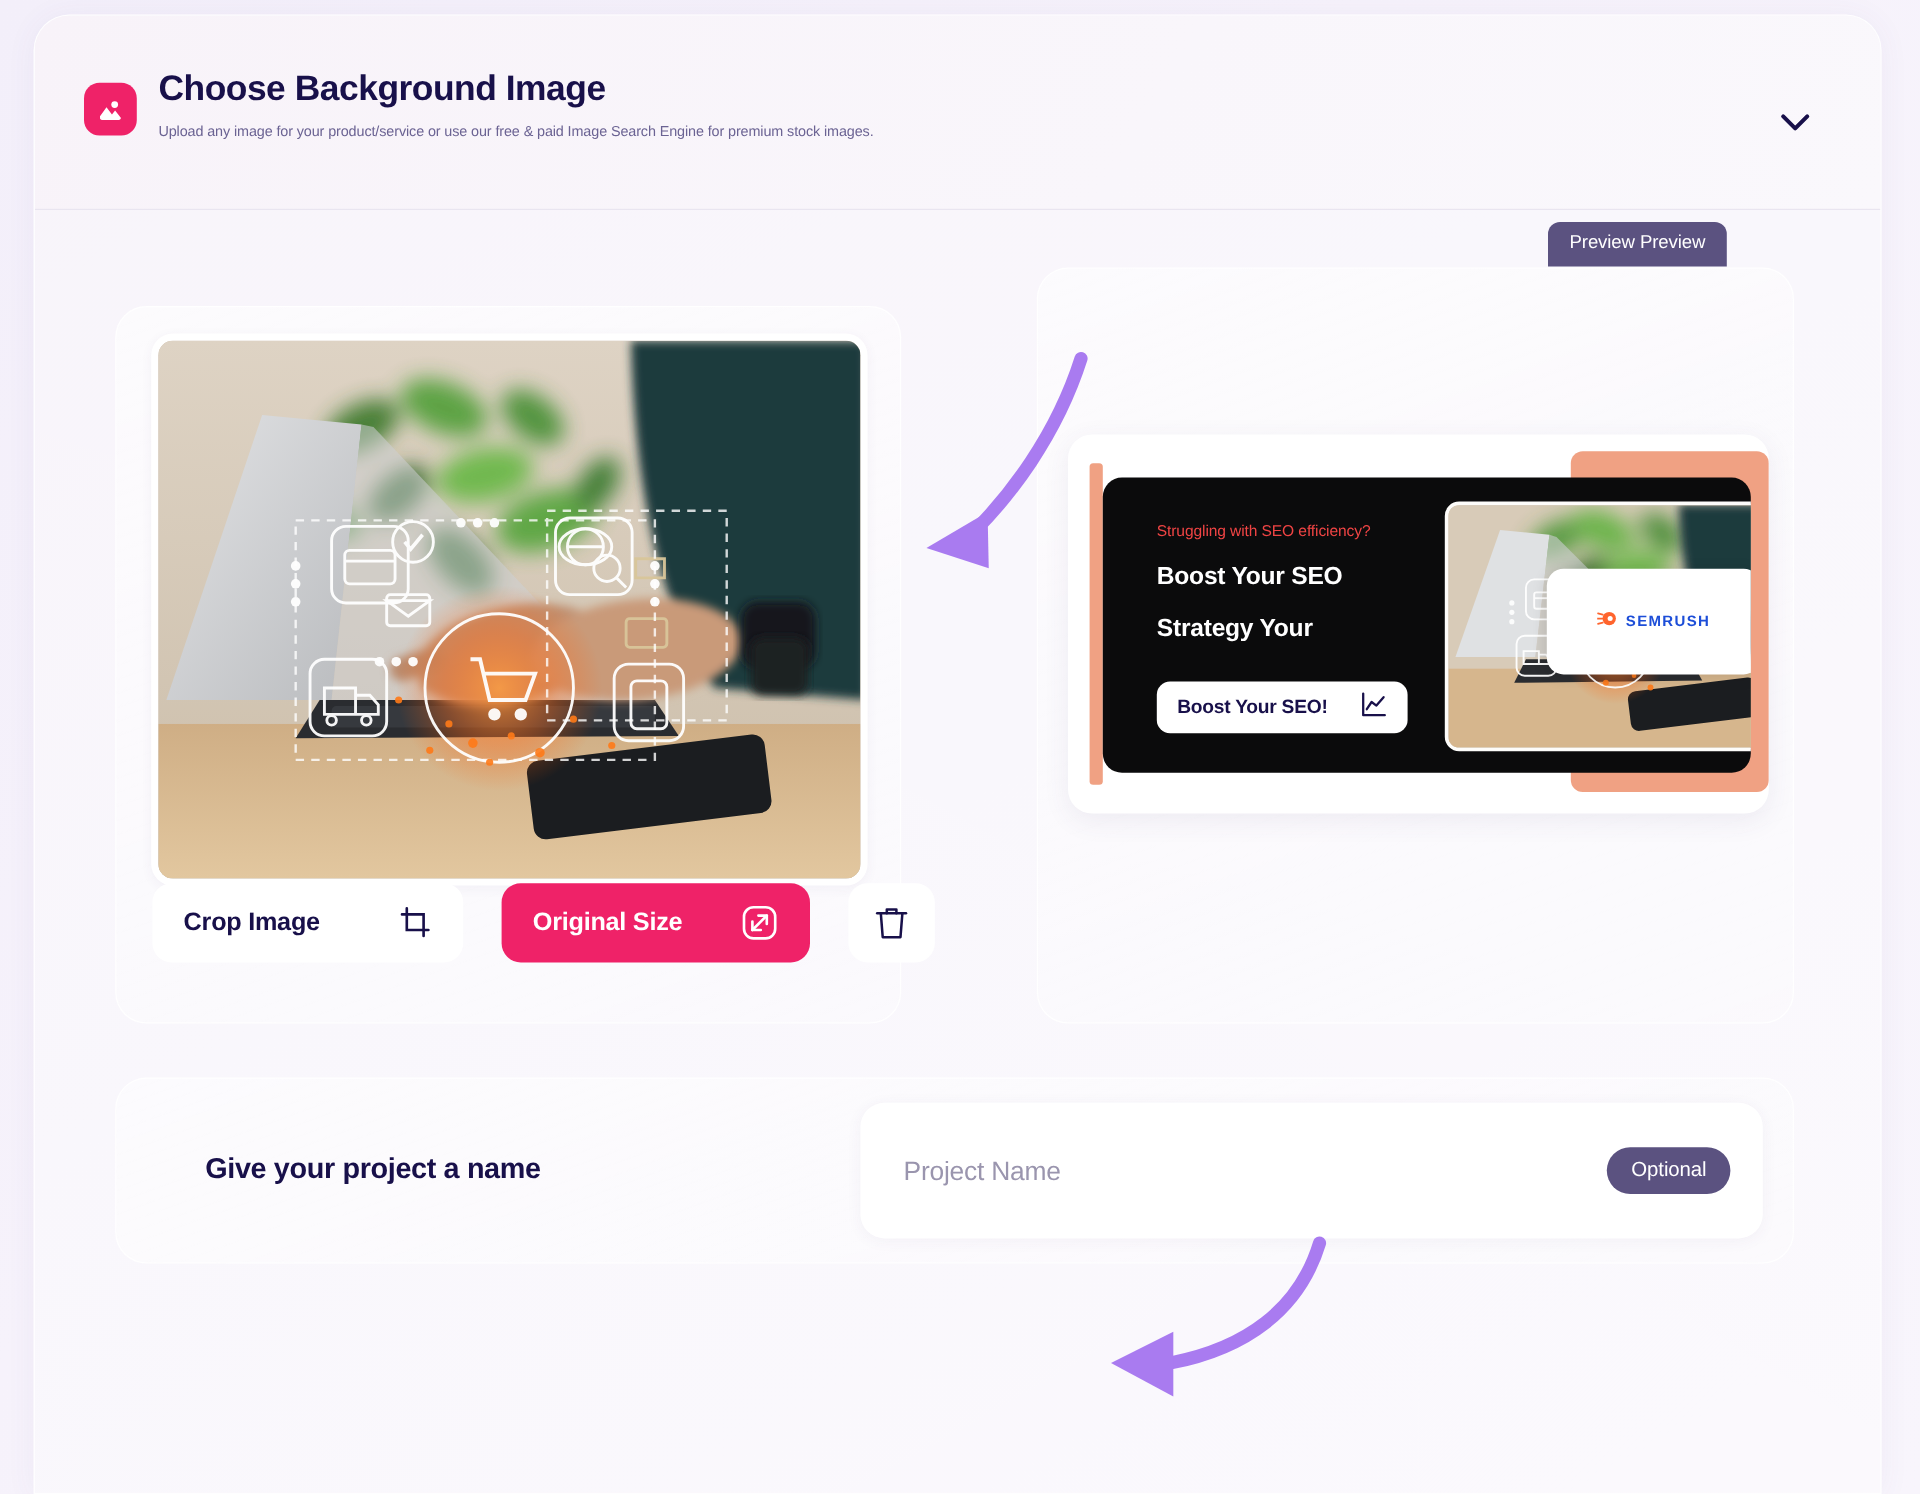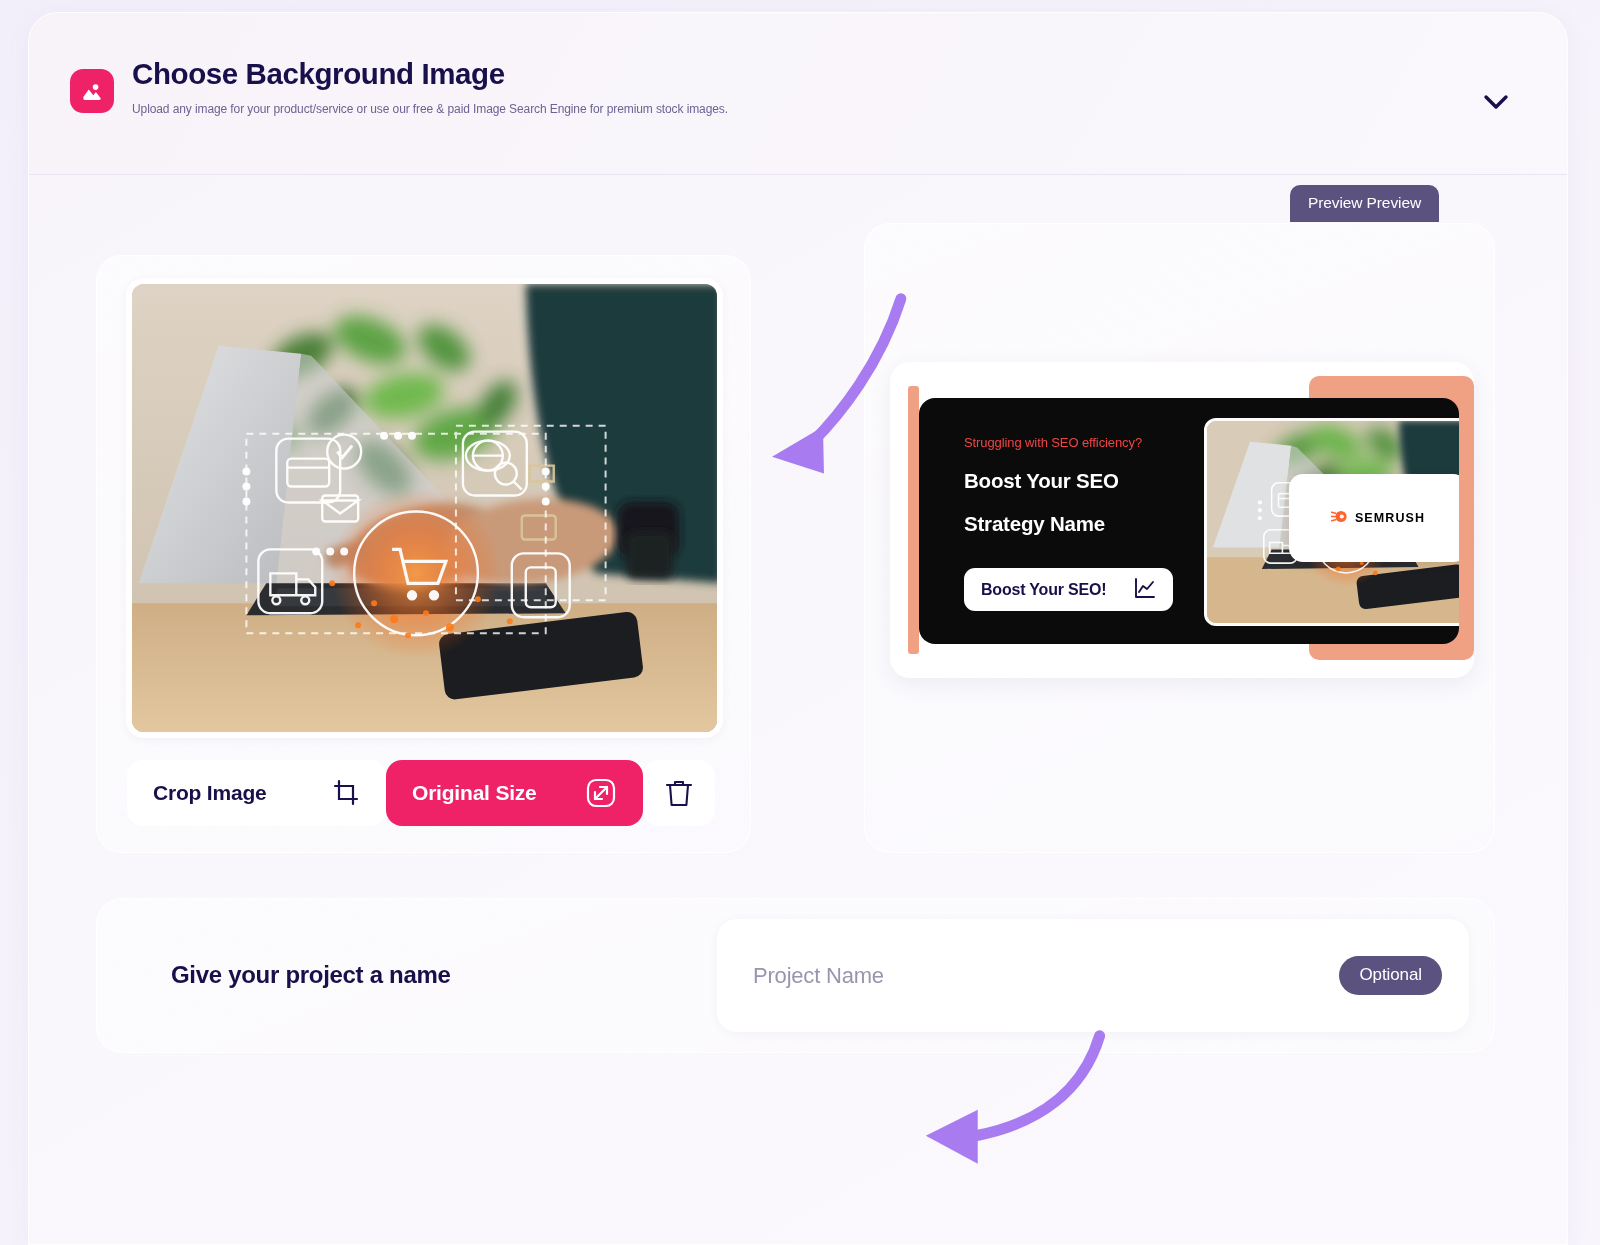--- a/index.html
+++ b/index.html
@@ -71,22 +71,22 @@
   }
   .photo {
     width: 100%; height: 100%;
     border-radius: 12px; overflow: hidden; position: relative;
     background: #cdbfae;
   }
   .photo svg { position: absolute; inset: 0; width: 100%; height: 100%; }
 
   
   .btn-row {
-    position: absolute; left: 30px; top: 504px;
-    display: flex; align-items: center; gap: 0;
+    position: absolute; left: 30px; top: 480px;
+    display: flex; align-items: center; gap: 32px;
   }
   .btn {
     height: 66px; border-radius: 16px; border: none; cursor: pointer;
     display: flex; align-items: center; gap: 26px;
     padding: 0 26px;
     font-family: "Liberation Sans", sans-serif;
     font-size: 21px; font-weight: 700; letter-spacing: -0.2px;
   }
   .btn-crop { background: #fff; color: #18104a; width: 259px; justify-content: space-between; }
   .btn-orig { background: #ef2268; color: #fff; width: 257px; justify-content: space-between; }
@@ -138,21 +138,21 @@
     border-radius: 12px; overflow: hidden; background: #cdbfae;
     border: 3px solid #fdfcfa;
   }
   .ad-photo svg { position: absolute; inset: 0; width: 100%; height: 100%; }
   .ad-logo {
     position: absolute; right: -8px; top: 76px;
     width: 178px; height: 88px; background: #fff; border-radius: 14px;
     display: flex; align-items: center; justify-content: center; gap: 7px;
     box-shadow: 0 2px 12px rgba(0,0,0,0.12);
   }
-  .ad-logo-text { font-size: 12.5px; font-weight: 700; letter-spacing: 1.1px; color: #000000; }
+  .ad-logo-text { font-size: 12.5px; font-weight: 700; letter-spacing: 1.1px; color: #1d4ed8; }
 
   
   .proj-strip {
     position: absolute; left: 67px; top: 723px;
     width: 1399px; height: 155px;
     background: linear-gradient(160deg, rgba(255,255,255,0.52), rgba(255,255,255,0.26));
     border: 1px solid rgba(255,255,255,0.9);
     border-radius: 26px;
   }
   .proj-label {
@@ -364,21 +364,21 @@
 
     <div class="preview-badge">Preview Preview</div>
     <div class="right-panel">
       <div class="ad-card">
         <div class="ad-accent-r"></div>
         <div class="ad-accent-l"></div>
         <div class="ad-inner">
           <div class="ad-head">
             <div class="ad-kicker">Struggling with SEO efficiency?</div>
             <div class="ad-title">Boost Your SEO</div>
-            <div class="ad-title">Strategy Name</div>
+            <div class="ad-title">Strategy Your</div>
           </div>
           <button class="ad-cta">
             <span>Boost Your SEO!</span>
             <span>
               <svg width="22" height="22" viewBox="0 0 22 22" fill="none" stroke="#18104a" stroke-width="1.9" stroke-linecap="round" stroke-linejoin="round">
                 <path d="M2 2 V20 H20"></path>
                   <path d="M5 15 L9 9 L13 12 L19 5"></path>
               </svg>
             </span>
           </button>

